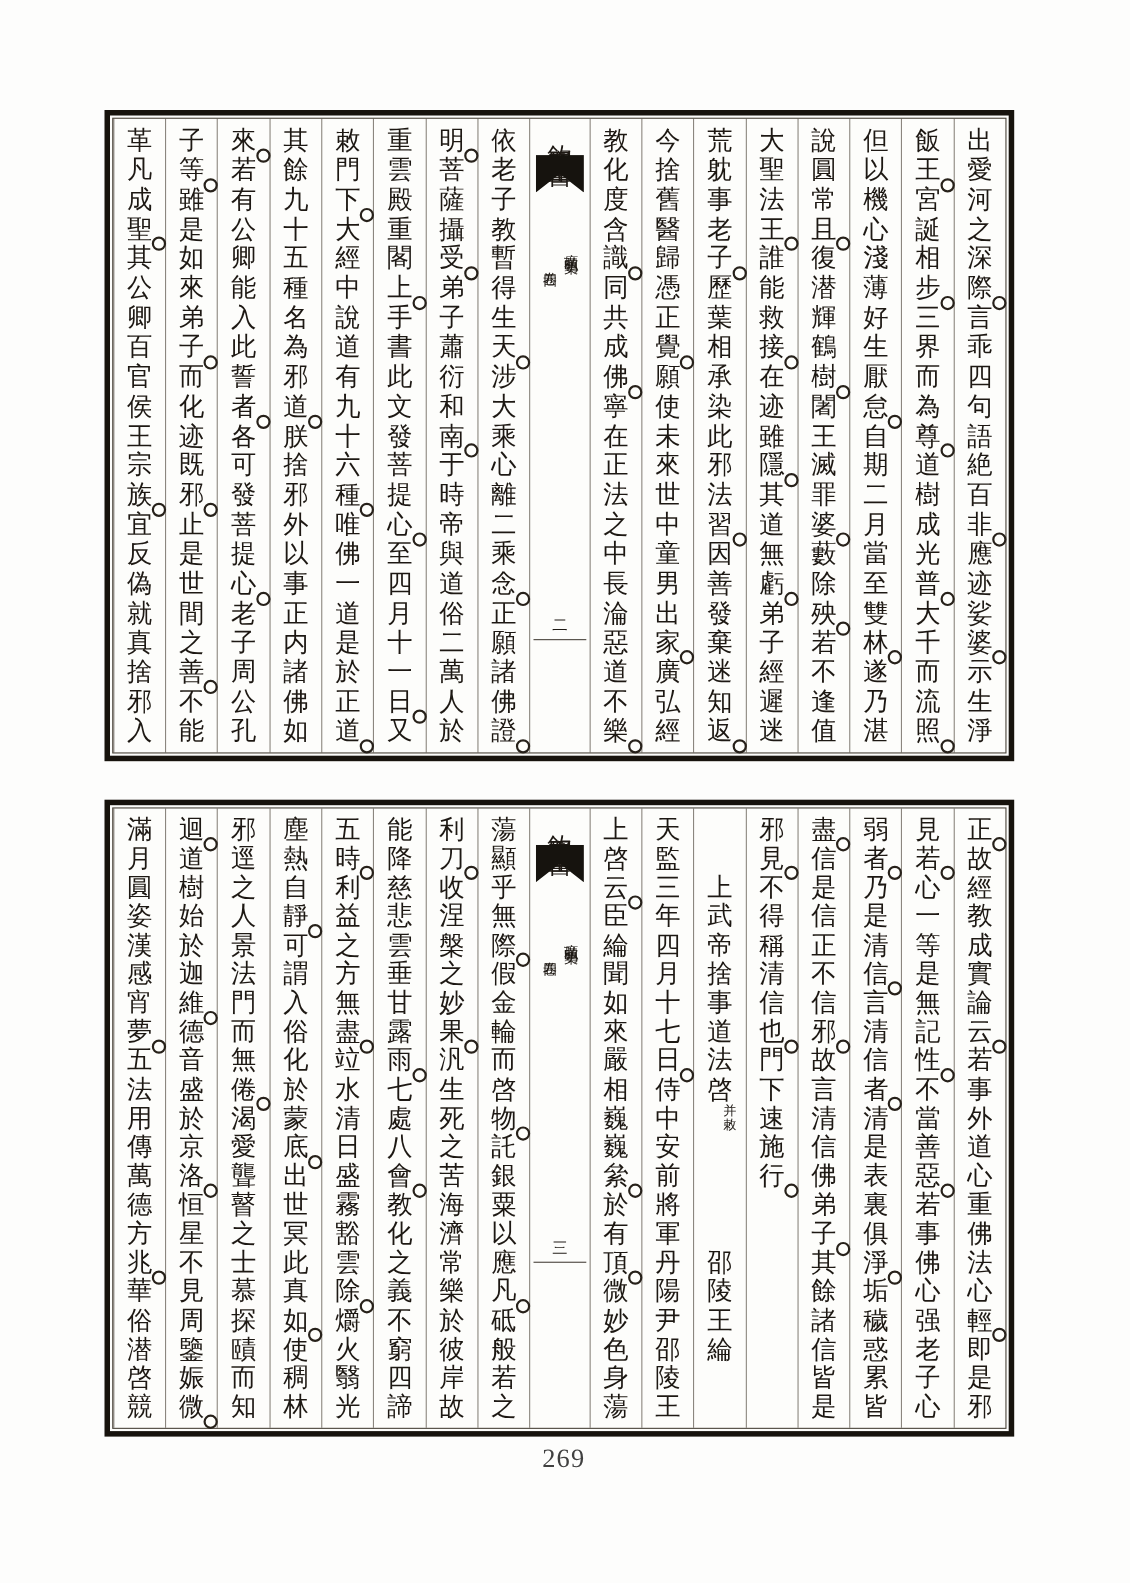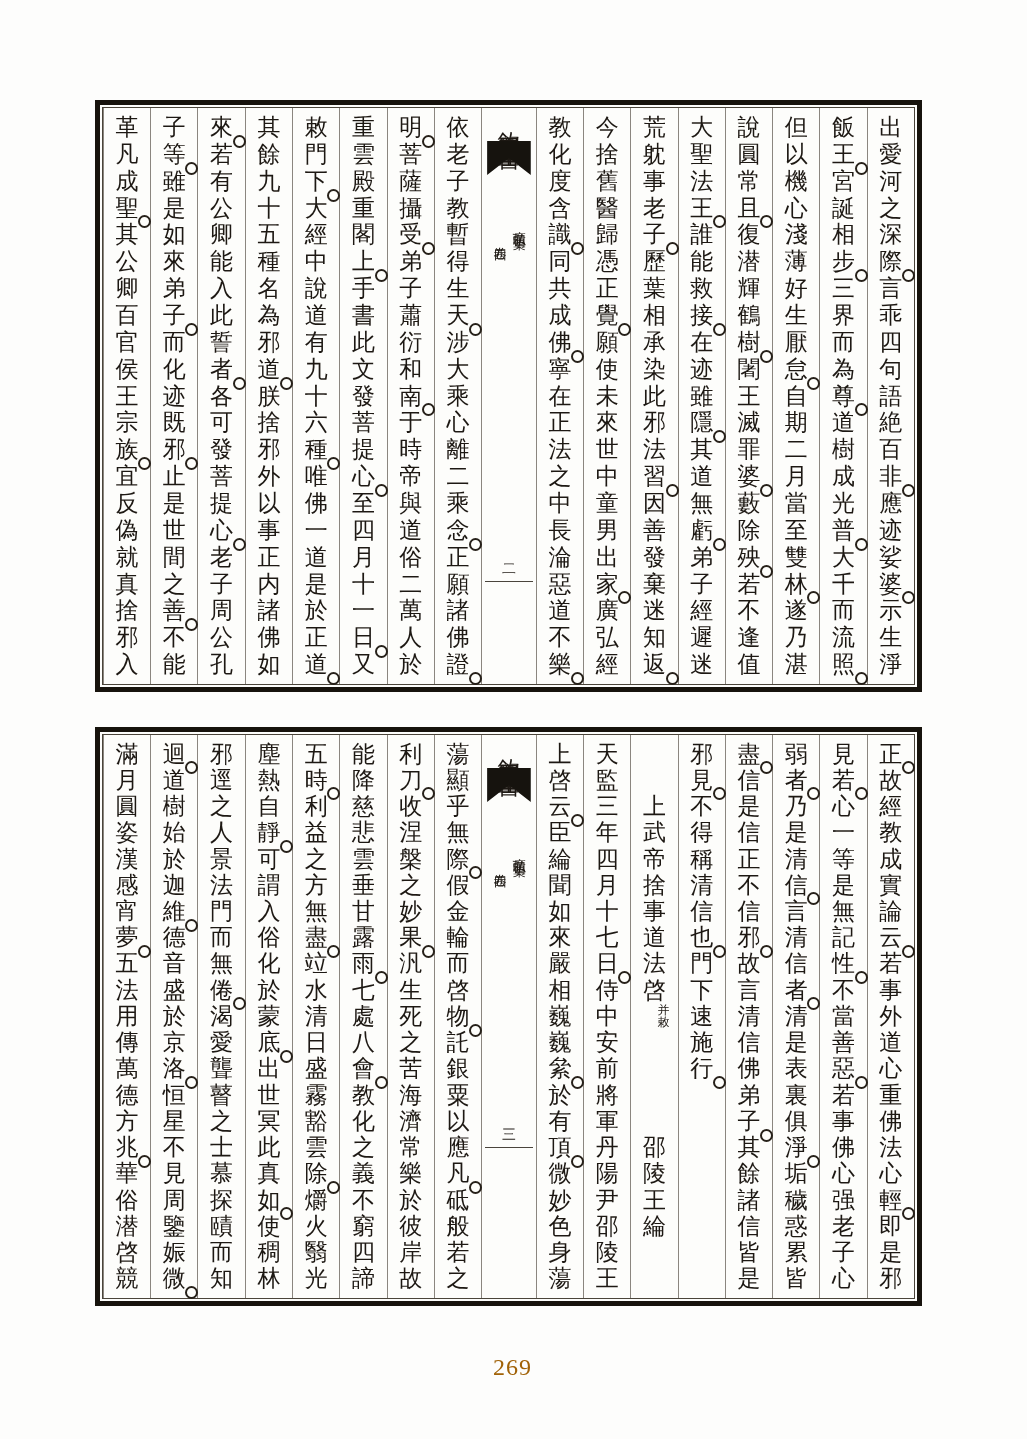--- a/index.html
+++ b/index.html
@@ -65,22 +65,22 @@
     writing-mode:vertical-rl;text-orientation:upright;
     font-size:13px;letter-spacing:2px;line-height:1.1;
   }
   .bx-juan{margin-top:16px;}
   .bx-spacer{flex:1.1 1 0;}
   .bx-folio{font-size:14px;margin:0 auto;flex:0 0 auto;}
   .bx-rule{width:96%;margin:3px auto 0;border-top:1px solid #4a443c;flex:0 0 auto;}
   .bx-tail{flex:0.34 1 0;}
   .page-box.bottom .bx-tail{flex:0.62 1 0;}
   .page-no{
-    position:absolute;left:493px;top:1354px;
-    font-size:24px;letter-spacing:1px;color:#a16207;
+    position:absolute;left:493px;top:1314px;
+    font-size:24px;letter-spacing:1px;color:#404040;
     font-family:"Liberation Serif","DejaVu Serif",serif;
   }
 </style>
 </head>
 <body>
 
 <div class="page-box top">
   <div class="page-inner">
       <div class="col">
         <div class="cell">

